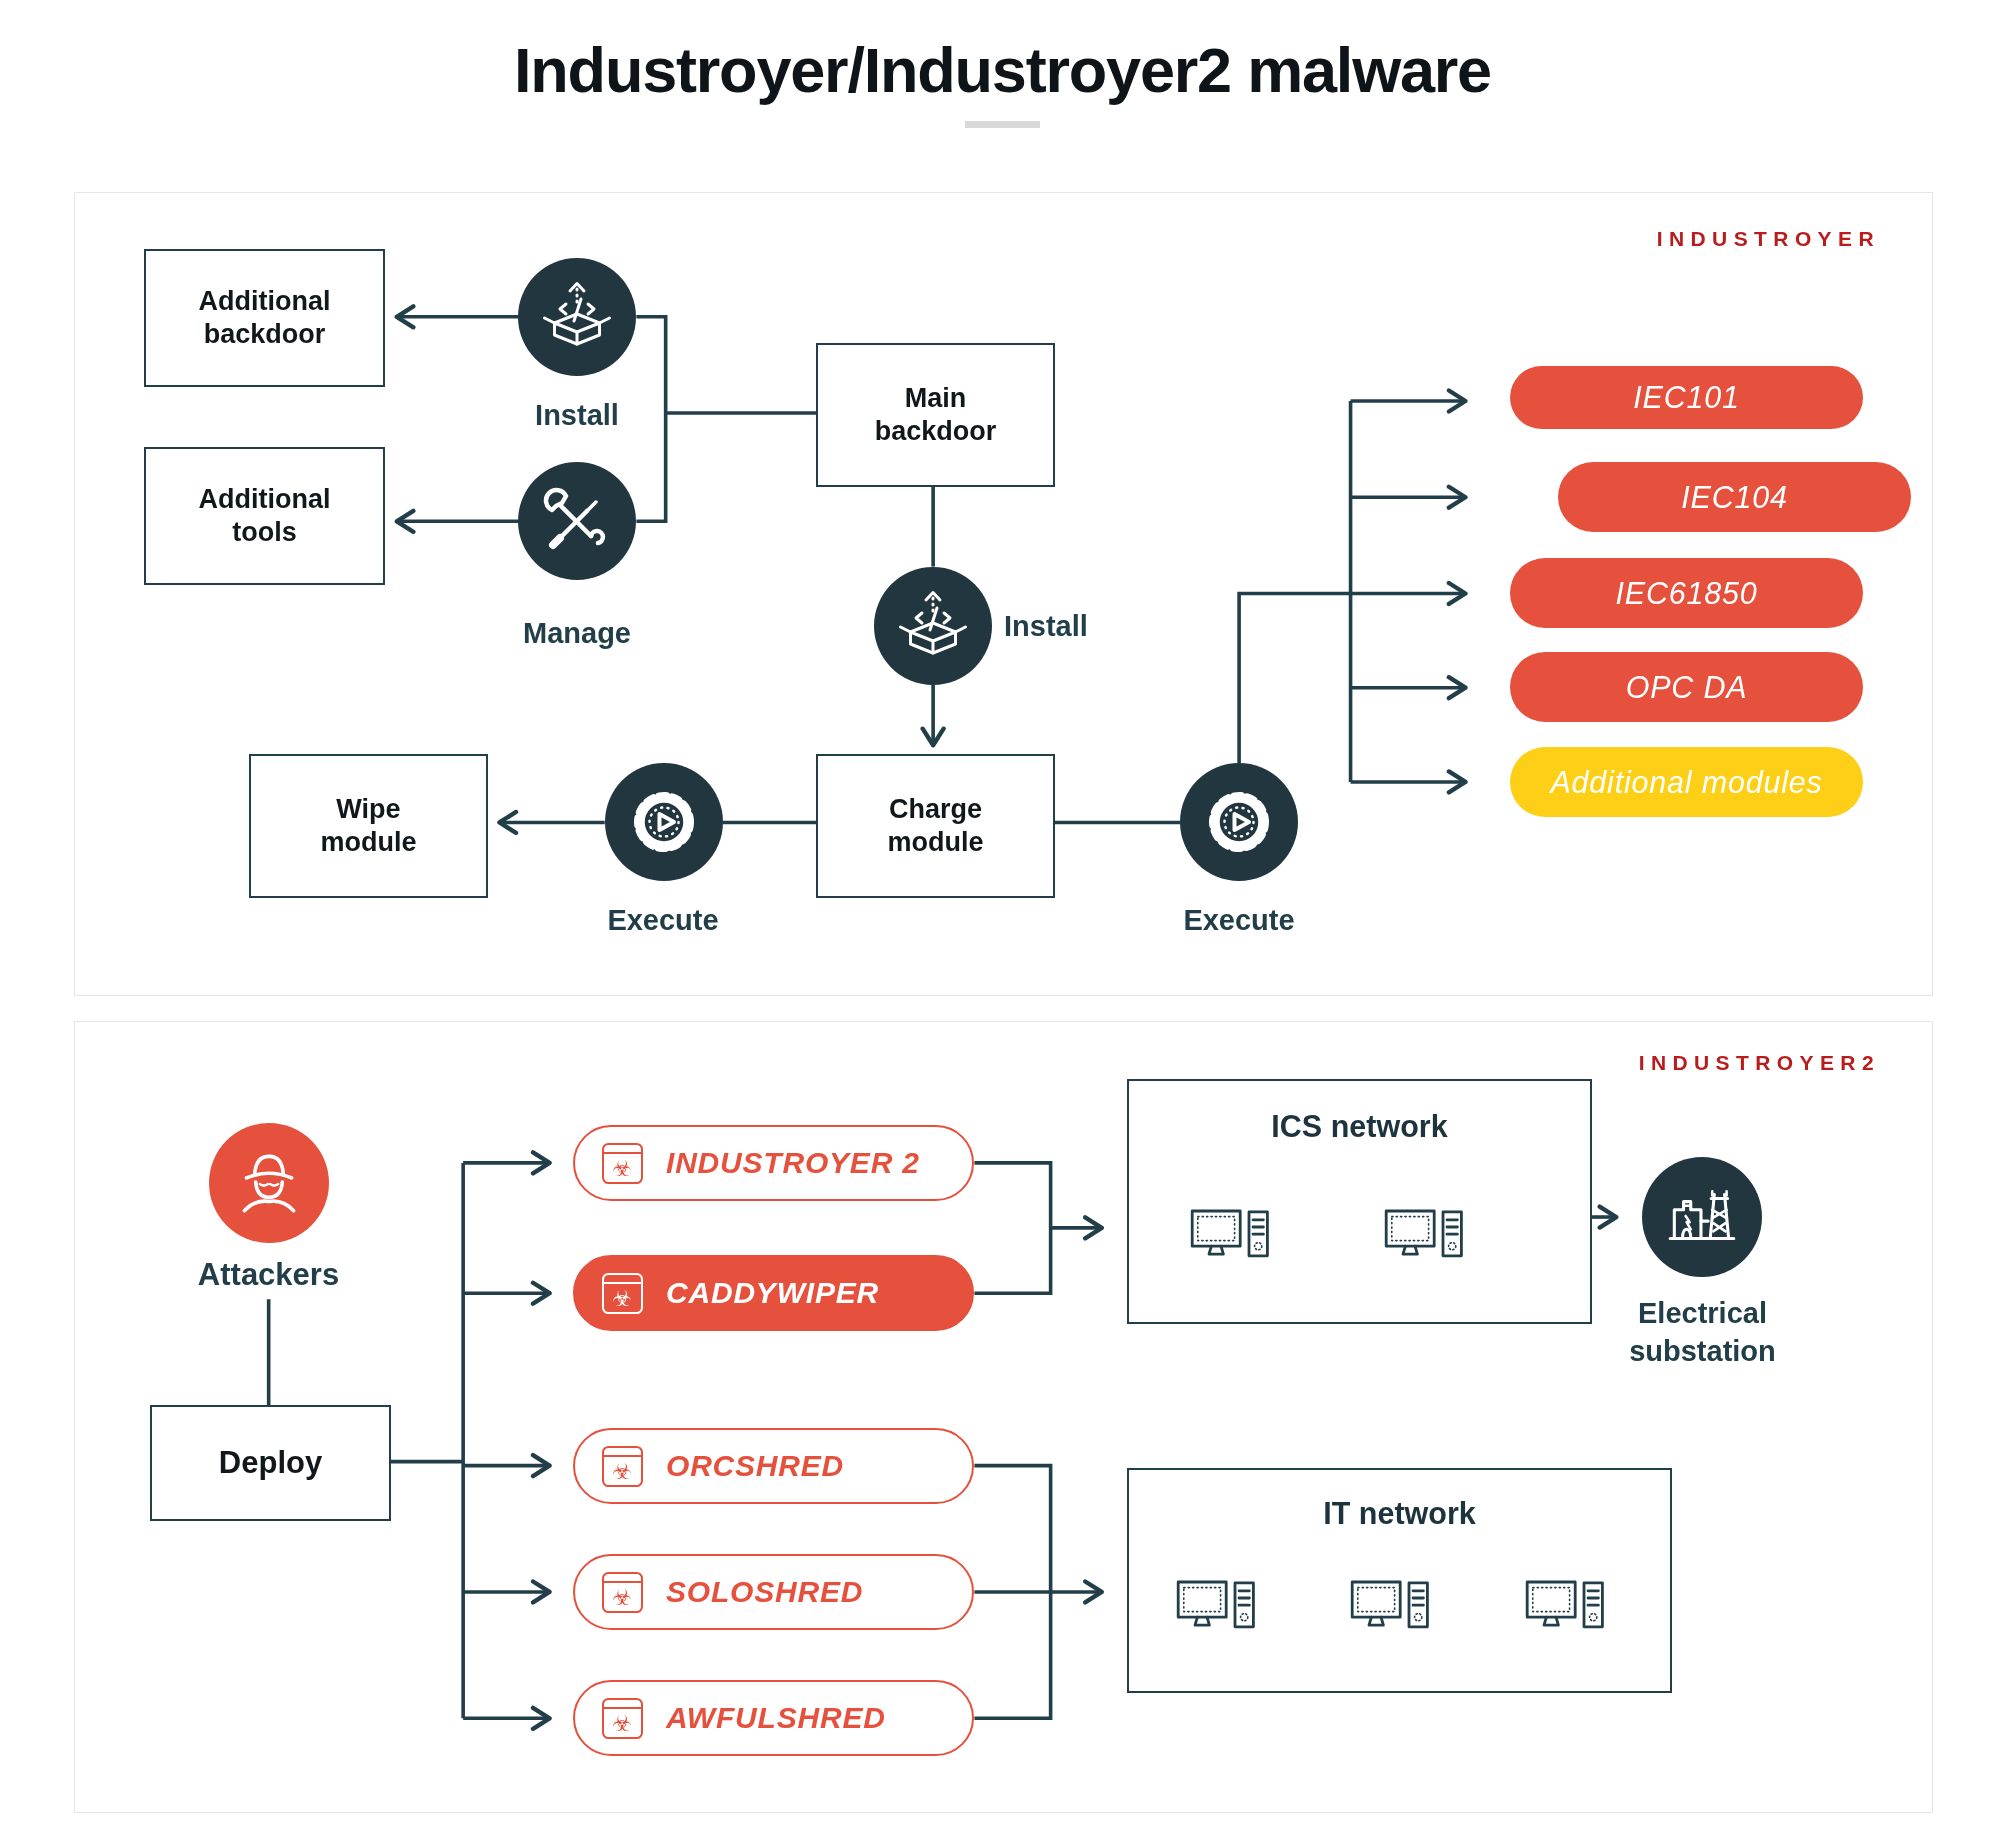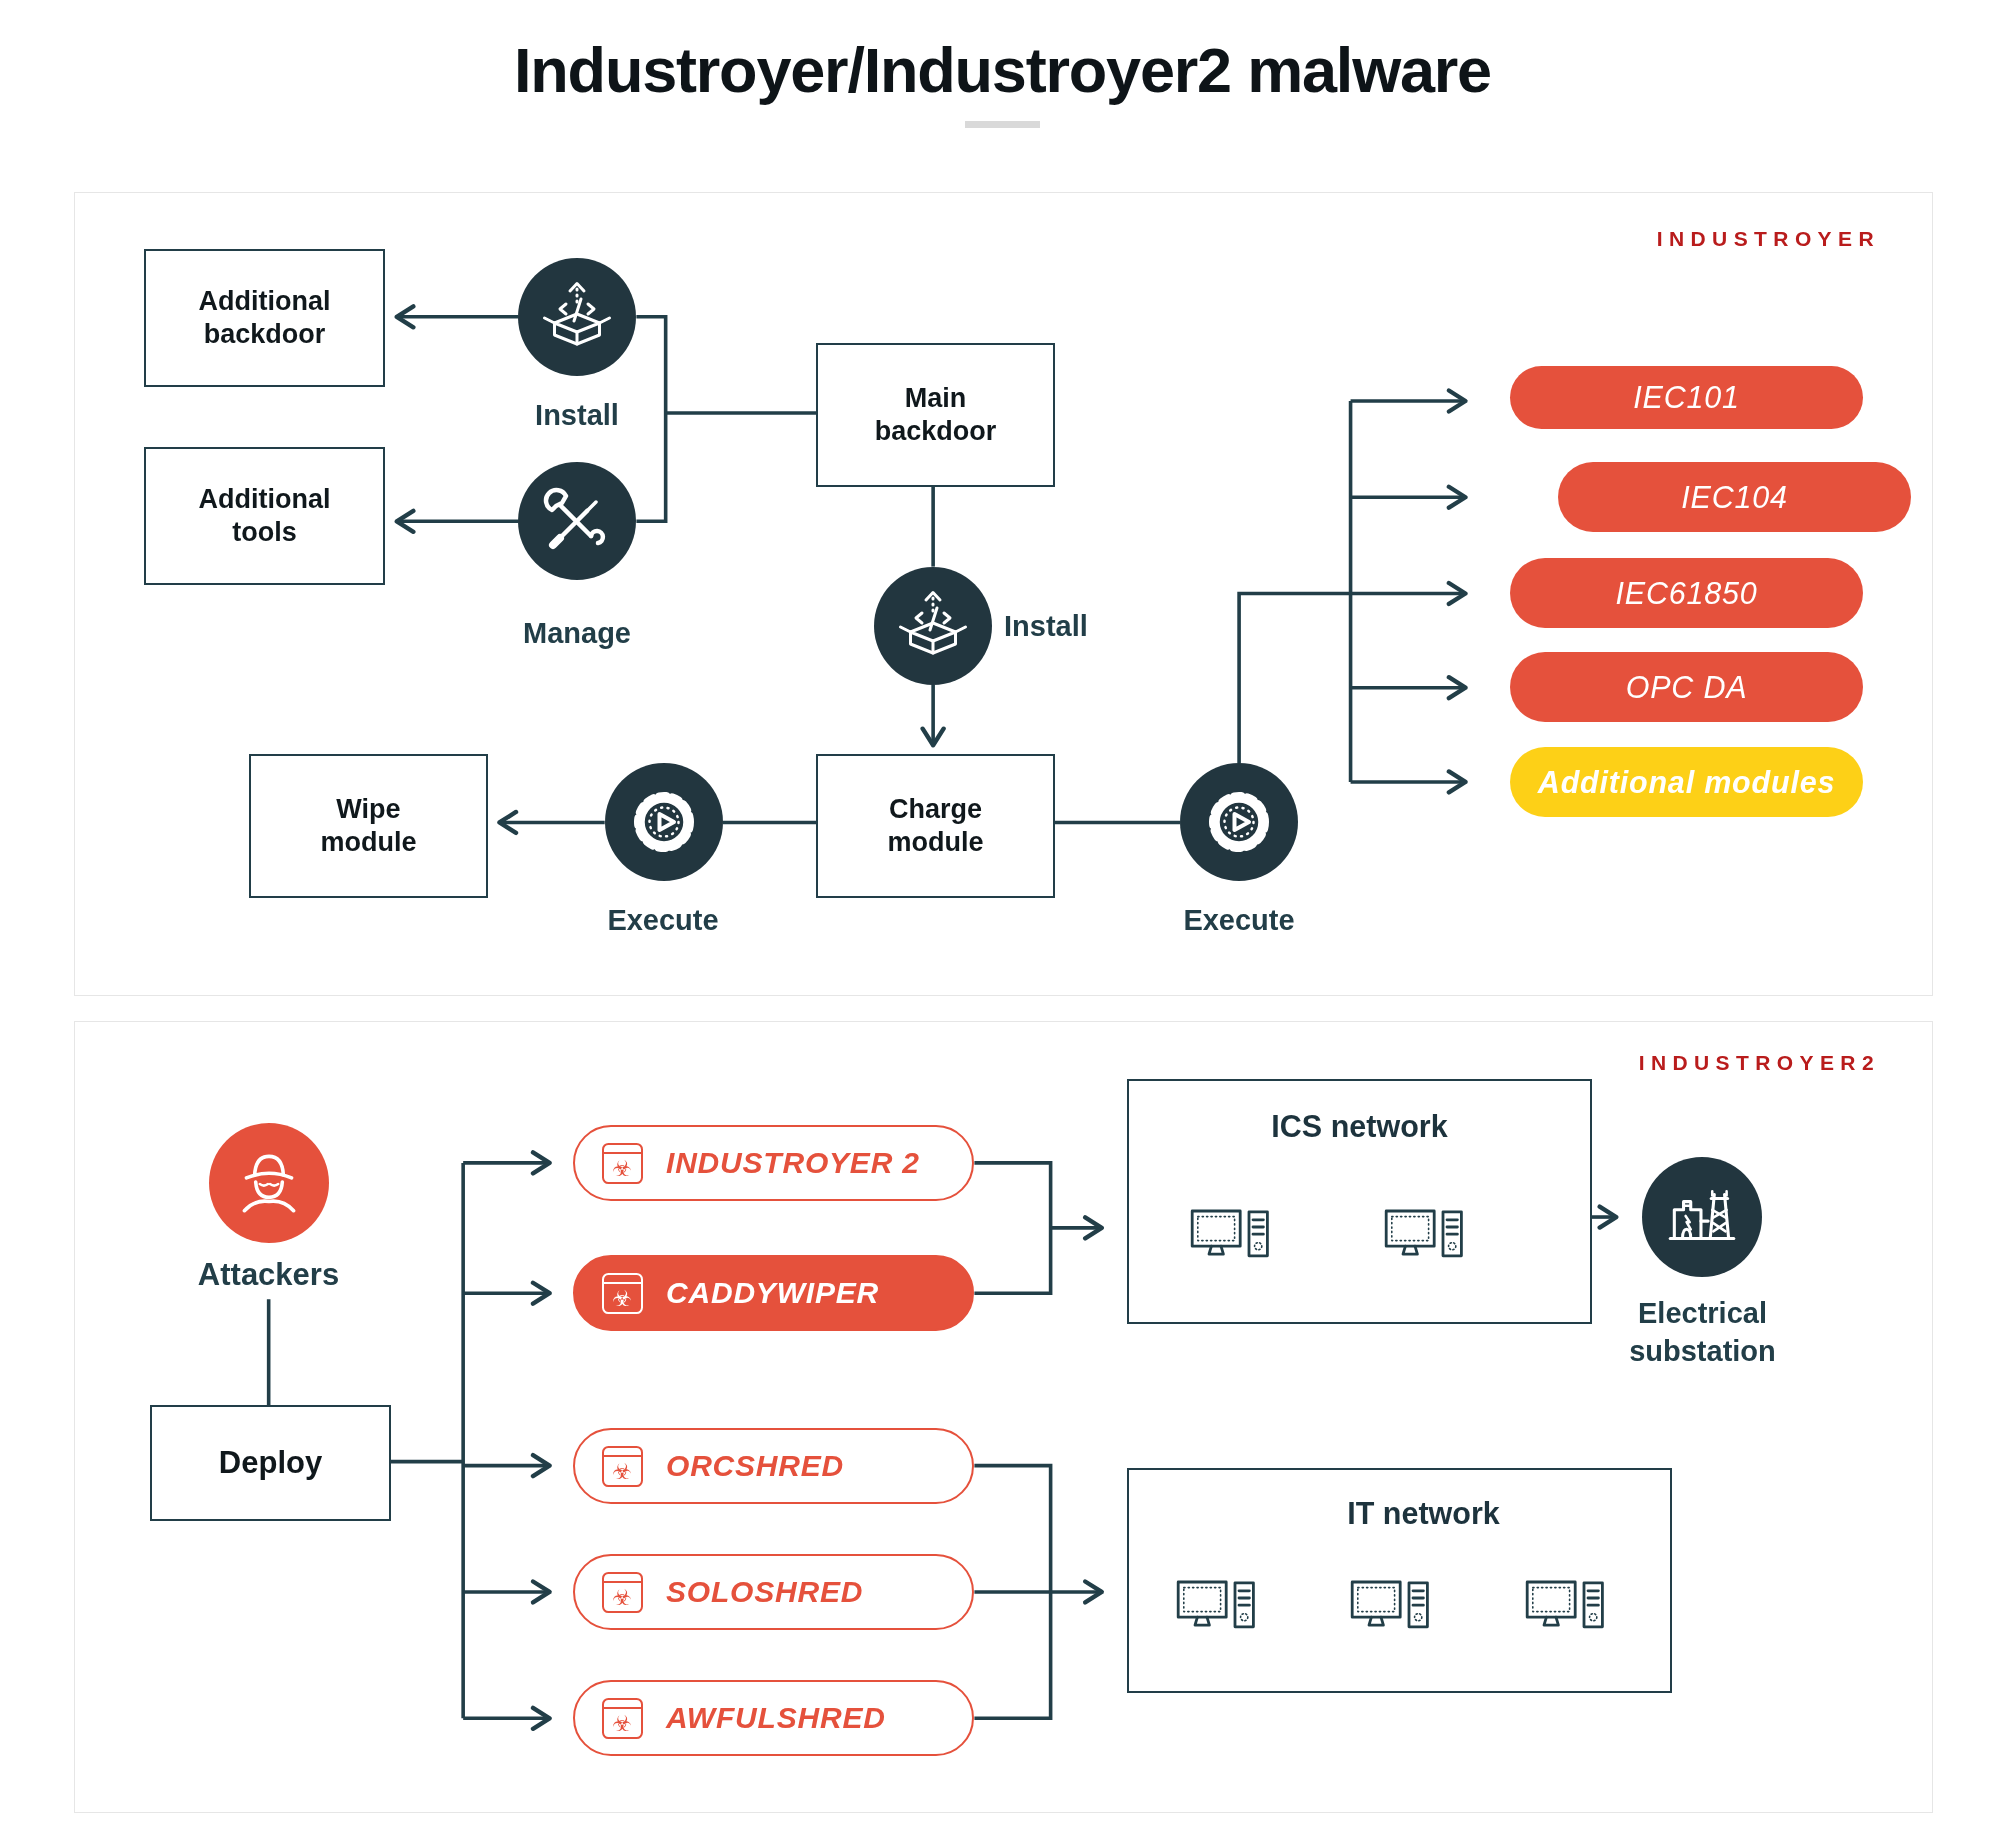--- a/index.html
+++ b/index.html
@@ -14,21 +14,21 @@
   .panel{background:#ffffff;border:1.2px solid #e6e6e6;}
   .section-label{font-size:21px;font-weight:700;letter-spacing:6.4px;color:#b91c1c;text-align:right;width:561px;}
   .box{background:#ffffff;border:2px solid #223e48;display:flex;align-items:center;justify-content:center;
     text-align:center;font-size:27px;font-weight:600;color:#10181c;line-height:1.22;}
   .circle{border-radius:50%;background:#22363f;display:flex;align-items:center;justify-content:center;}
   .circle.red{background:#e5513c;}
   .action-label{font-size:29px;font-weight:600;color:#223e48;}
   .center{text-align:center;}
   .pill-top{border-radius:38px;background:#e5513c;color:#ffffff;font-style:italic;font-size:30.5px;font-weight:500;
     display:flex;align-items:center;justify-content:center;letter-spacing:0.8px;}
-  .pill-top.yellow{background:#fdd017;font-weight:bold;}
+  .pill-top.yellow{background:#fdd017;}
   .pill-bottom{box-sizing:border-box;border-radius:39px;border:2.4px solid #e5513c;background:#ffffff;color:#e5513c;
     font-style:italic;font-size:30px;font-weight:600;display:flex;align-items:center;padding-left:27px;
     letter-spacing:0.8px;}
   .pill-bottom.filled{background:#e5513c;color:#ffffff;}
   .app-icon{width:37px;height:37px;border:2.4px solid currentColor;border-radius:6.4px;position:relative;
     flex:none;margin-right:23px;display:flex;align-items:flex-end;justify-content:center;}
   .app-icon::before{content:"";position:absolute;left:0;right:0;top:7.2px;border-top:2.4px solid currentColor;}
   .bio-glyph{font-family:"DejaVu Sans",sans-serif;font-size:22.5px;line-height:1;margin-bottom:1.6px;font-style:normal;}
   .net-box{background:#ffffff;border:2px solid #223e48;}
   .net-title{font-size:30.5px;font-weight:600;color:#1d333d;text-align:center;width:100%;}
@@ -268,21 +268,21 @@
       <path stroke-width="6" d="M78 88 H92"></path>
       <path stroke-width="6" d="M104 36 L96 122 M124 36 L132 122"></path>
       <path stroke-width="6" d="M98 44 H130"></path>
       <path stroke-width="5" d="M100 66 L128 82 M128 66 L100 82 M102 92 L126 108 M126 92 L102 108"></path>
       <path stroke-width="5" d="M100 30 V38 M128 30 V38"></path>
     </svg>
   </div>
   <div class="abs node sub-label center" style="left:1582px;top:1295px;width:241px;">Electrical substation</div>
 
   <div class="abs node net-box" style="left:1127px;top:1468px;width:541px;height:221px;">
-    <div class="net-title abs" style="left:0;top:26px;padding-left:24px;">IT network</div>
+    <div class="net-title abs" style="left:0;top:26px;">IT network</div>
   </div>
   <div class="abs node" style="left:1175px;top:1578px;">
     <svg width="88" height="64" viewBox="0 0 220 160" fill="none" stroke="#223E48" stroke-linecap="round" stroke-linejoin="round">
       <rect x="8" y="10" width="120" height="88" stroke-width="7"></rect>
       <rect x="22" y="24" width="92" height="60" stroke-width="4" stroke-dasharray="3 8"></rect>
       <path stroke-width="7" d="M56 98 L50 118 H86 L80 98"></path>
       <rect x="150" y="12" width="46" height="110" stroke-width="7"></rect>
       <path stroke-width="7" d="M160 32 H186 M160 50 H186 M160 68 H186"></path>
       <circle cx="173" cy="98" r="9" stroke-width="4" stroke-dasharray="3 6"></circle>
     </svg>

